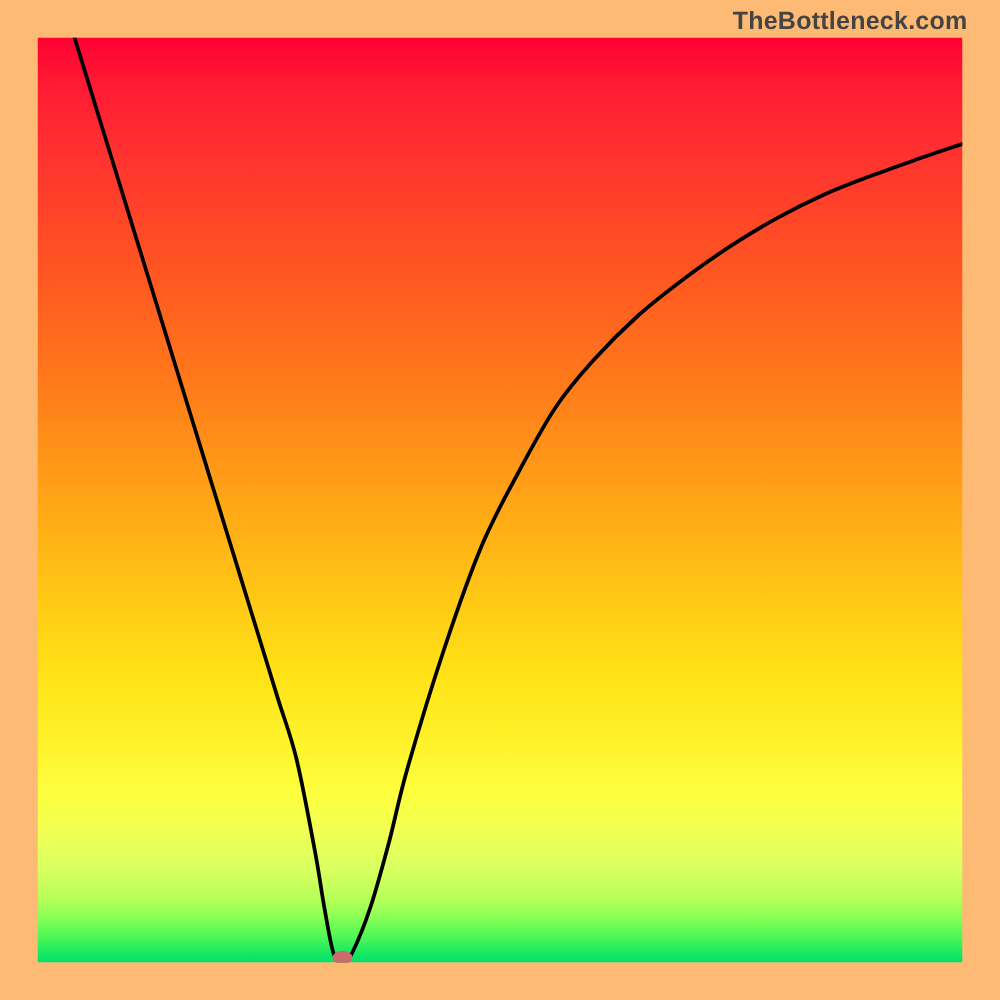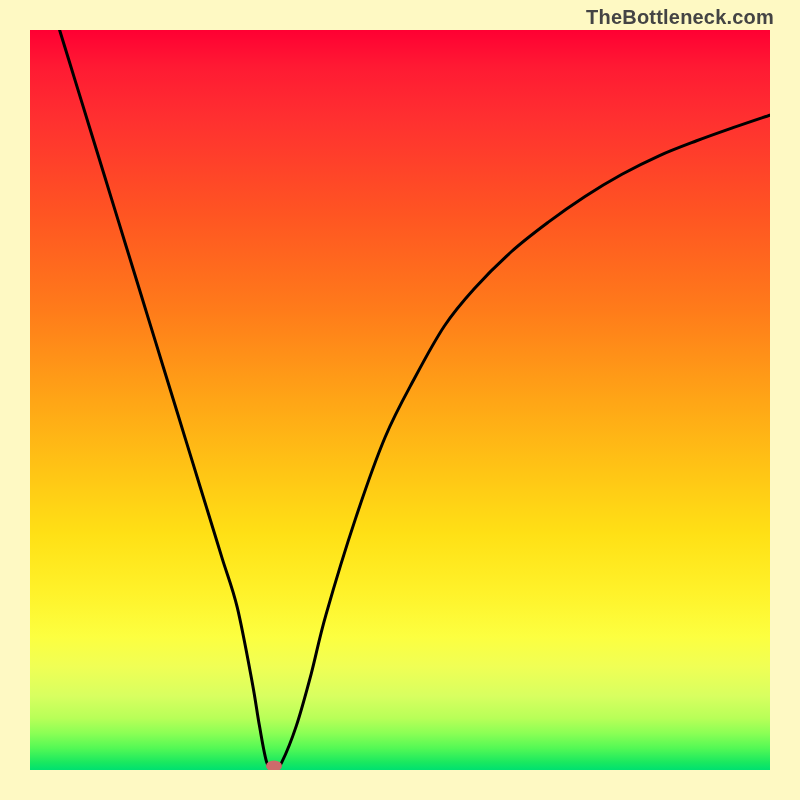--- a/index.html
+++ b/index.html
@@ -8,21 +8,21 @@
     width: 800px;
     height: 800px;
     background: #000;
     font-family: Arial, Helvetica, sans-serif;
     overflow: hidden;
   }
   .frame {
     position: relative;
     width: 800px;
     height: 800px;
-    background: #fef9c3;
+    background: #fdba74;
   }
   .plot-area {
     position: absolute;
     left: 30px;
     top: 30px;
     width: 740px;
     height: 740px;
     overflow: hidden;
   }
   .gradient-bg {

